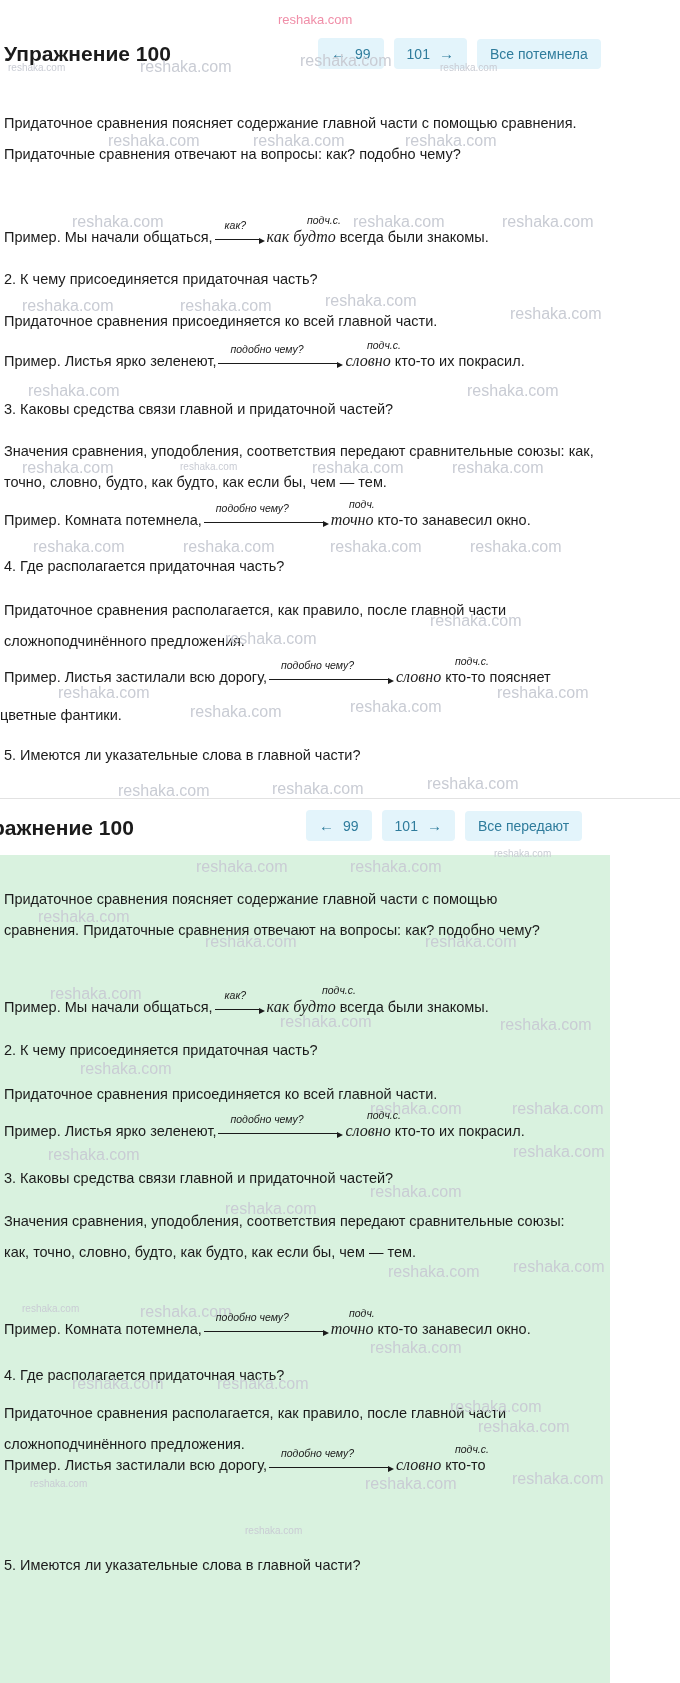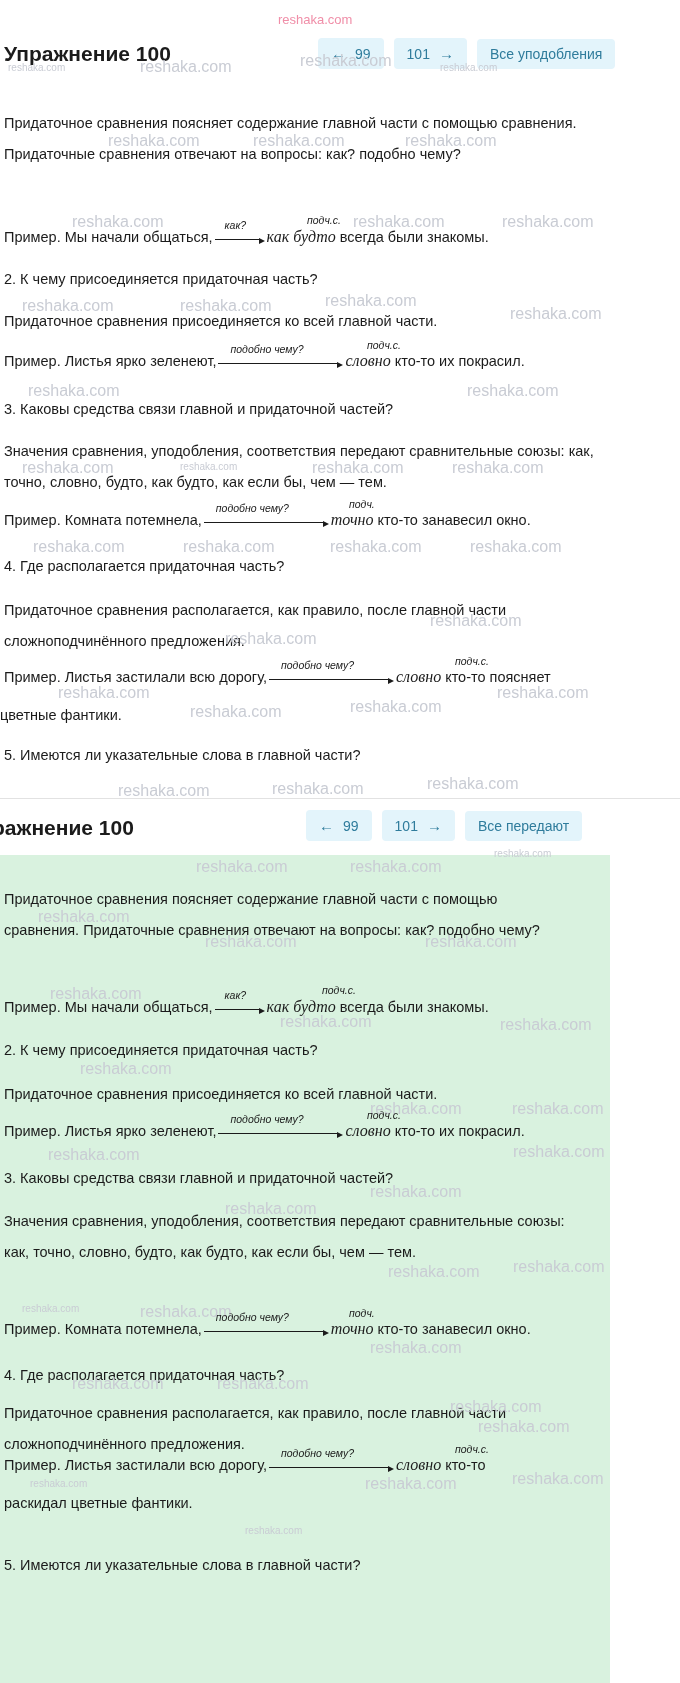--- a/index.html
+++ b/index.html
@@ -161,21 +161,21 @@
   <div class="navbar" style="left:318px; top:38px;">
     <button class="navbtn">
       <span class="arrow">←</span>
       <span>99</span>
     </button>
     <button class="navbtn">
       <span>101</span>
       <span class="arrow">→</span>
     </button>
     <button class="navbtn all">
-      <span>Все уподобления</span>
+      <span>Все потемнела</span>
     </button>
   </div>
 
   <div class="wm small" style="left:8px; top:62px;">reshaka.com</div>
   <div class="wm big" style="left:140px; top:58px;">reshaka.com</div>
   <div class="wm big" style="left:300px; top:52px;">reshaka.com</div>
   <div class="wm small" style="left:440px; top:62px;">reshaka.com</div>
 
   <div class="body-text wrapw" style="left:4px; top:108px;">Придаточное сравнения поясняет содержание главной части с помощью сравнения. Придаточные сравнения отвечают на вопросы: как? подобно чему?</div>
 
@@ -383,21 +383,20 @@
   <div class="example" style="left:4px; top:1456px;">
     <span>Пример. Листья застилали всю дорогу,</span>
     <span class="arrowbox" style="width:125px;">
       <span class="lab" style="left:12px;">подобно чему?</span>
       <span class="arrowline"></span>
     </span>
     <span class="italic-term">словно</span>
     <span style="margin-left:4px;">кто-то</span>
   </div>
   <div class="lab" style="position:absolute; left:455px; top:1443px;">подч.с.</div>
-  <div class="body-text" style="left:4px; top:1488px;">раскидал цветные фантики.</div>
 
   <div class="wm small" style="left:30px; top:1478px;">reshaka.com</div>
   <div class="wm big" style="left:365px; top:1475px;">reshaka.com</div>
   <div class="wm big" style="left:512px; top:1470px;">reshaka.com</div>
   <div class="wm small" style="left:245px; top:1525px;">reshaka.com</div>
 
   <div class="body-text" style="left:4px; top:1550px;">5. Имеются ли указательные слова в главной части?</div>
 
 </div>
 

